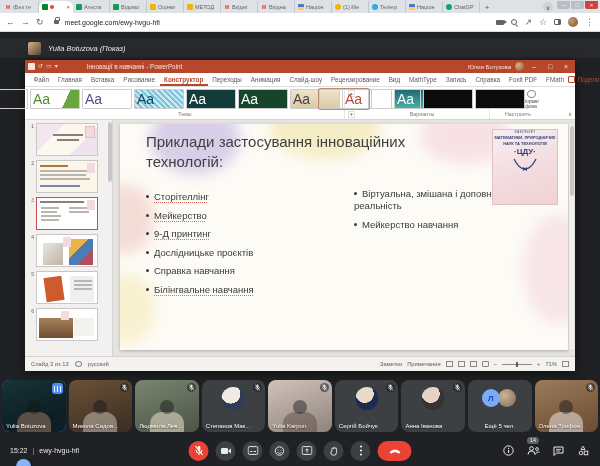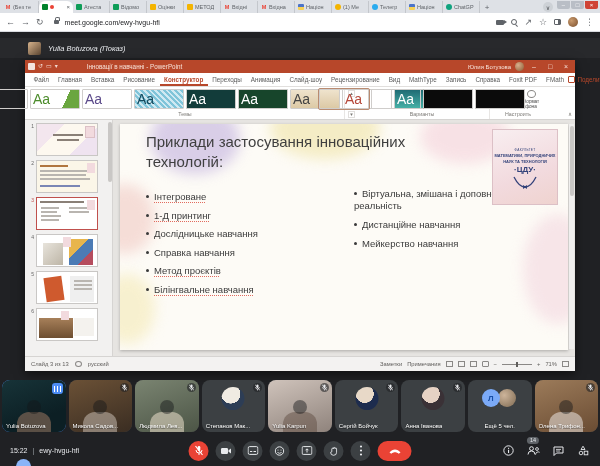--- a/index.html
+++ b/index.html
@@ -95,21 +95,21 @@
   .canvas { position:absolute; left:95px; top:4px; width:448px; height:226px; background:#fdfbf6; box-shadow:0 1px 3px rgba(0,0,0,.25); overflow:hidden; }
   .blob { position:absolute; border-radius:50%; filter:blur(7px); opacity:.75; }
   .slide-title { position:absolute; left:26px; top:8px; width:340px; font-size:15px; line-height:20px; color:#3f3f3f; }
   .col { position:absolute; top:64px; list-style:none; }
   .col li { font-size:9.5px; line-height:18.5px; color:#3a3a3a; white-space:nowrap; }
   .col.right li { white-space:normal; line-height:12px; margin-bottom:7px; }
   .col li::before { content:""; display:inline-block; width:3px; height:3px; border-radius:50%; background:#3a3a3a; margin-right:5px; vertical-align:2px; }
   .col.left { left:26px; }
   .col.right { left:234px; width:165px; }
   .sq { text-decoration:underline dotted #e26b5e; text-underline-offset:2px; }
-  .slide-logo { position:absolute; right:10px; top:5px; width:66px; height:76px; background:linear-gradient(160deg,#f8eef0,#f2dade 60%,#efd3cf); border:1px solid #dcc0c6; padding-top:18px; text-align:center; }
+  .slide-logo { position:absolute; right:10px; top:5px; width:66px; height:76px; background:linear-gradient(160deg,#f8eef0,#f2dade 60%,#efd3cf); border:1px solid #dcc0c6; padding-top:0; text-align:center; }
   .slide-logo .l1 { font-size:3.2px; color:#33427a; letter-spacing:.3px; }
   .slide-logo .l2 { font-size:4px; font-weight:bold; color:#33427a; line-height:1.25; margin-top:1px; }
   .slide-logo .abbr { font-size:8px; font-weight:bold; color:#33427a; margin-top:1px; }
   .logoarrows { display:block; margin:1px auto 0 auto; }
 
   .statusbar { height:15px; background:#f3f2f1; border-top:1px solid #d6d4d2; display:flex; align-items:center; padding:0 6px; gap:6px; font-size:5.8px; color:#605e5c; }
   .sb-right { margin-left:auto; display:flex; align-items:center; gap:5px; }
   .viewic { width:7px; height:6px; border:1px solid #8a8886; }
   .zoomtrack { width:30px; height:1px; background:#8a8886; position:relative; }
   .zoomtrack::after { content:""; position:absolute; left:14px; top:-2px; width:2px; height:5px; background:#605e5c; }
@@ -383,30 +383,29 @@
           <div class="blob" style="left:30px;top:-20px;width:90px;height:70px;background:#cdbfe3;"></div>
           <div class="blob" style="left:150px;top:-25px;width:110px;height:60px;background:#f2e8b5;"></div>
           <div class="blob" style="left:300px;top:-15px;width:90px;height:55px;background:#f6d9e0;"></div>
           <div class="blob" style="left:-25px;top:60px;width:60px;height:70px;background:#f3d3cd;"></div>
           <div class="blob" style="left:-20px;top:150px;width:55px;height:70px;background:#f6edc2;"></div>
           <div class="blob" style="right:-25px;top:90px;width:70px;height:110px;background:#f5dee4;"></div>
 
           <div class="slide-title">Приклади застосування інноваційних технологій:</div>
 
           <ul class="col left">
-            <li class="sq">Інтегроване</li>
-            <li class="sq">1-Д принтинг</li>
-            <li>Дослідницьке навчання</li>
+            <li class="sq">Сторітеллінг</li>
+            <li class="sq">Мейкерство</li>
+            <li class="sq">9-Д принтинг</li>
+            <li>Дослідницьке проєктів</li>
             <li>Справка навчання</li>
-            <li class="sq">Метод проєктів</li>
             <li class="sq">Білінгвальне навчання</li>
           </ul>
           <ul class="col right">
             <li>Віртуальна, змішана і доповнена реальність</li>
-            <li>Дистанційне навчання</li>
             <li>Мейкерство навчання</li>
           </ul>
 
           <div class="slide-logo">
             <div class="l1">ФАКУЛЬТЕТ</div>
             <div class="l2">МАТЕМАТИКИ, ПРИРОДНИЧИХ</div>
             <div class="l2">НАУК ТА ТЕХНОЛОГІЙ</div>
             <div class="abbr">·ЦДУ·</div>
             <svg class="logoarrows" width="30" height="16" viewBox="0 0 30 16">
               <path d="M4 2 C8 10 12 12 15 12" stroke="#33427a" stroke-width="1.3" fill="none"></path>

